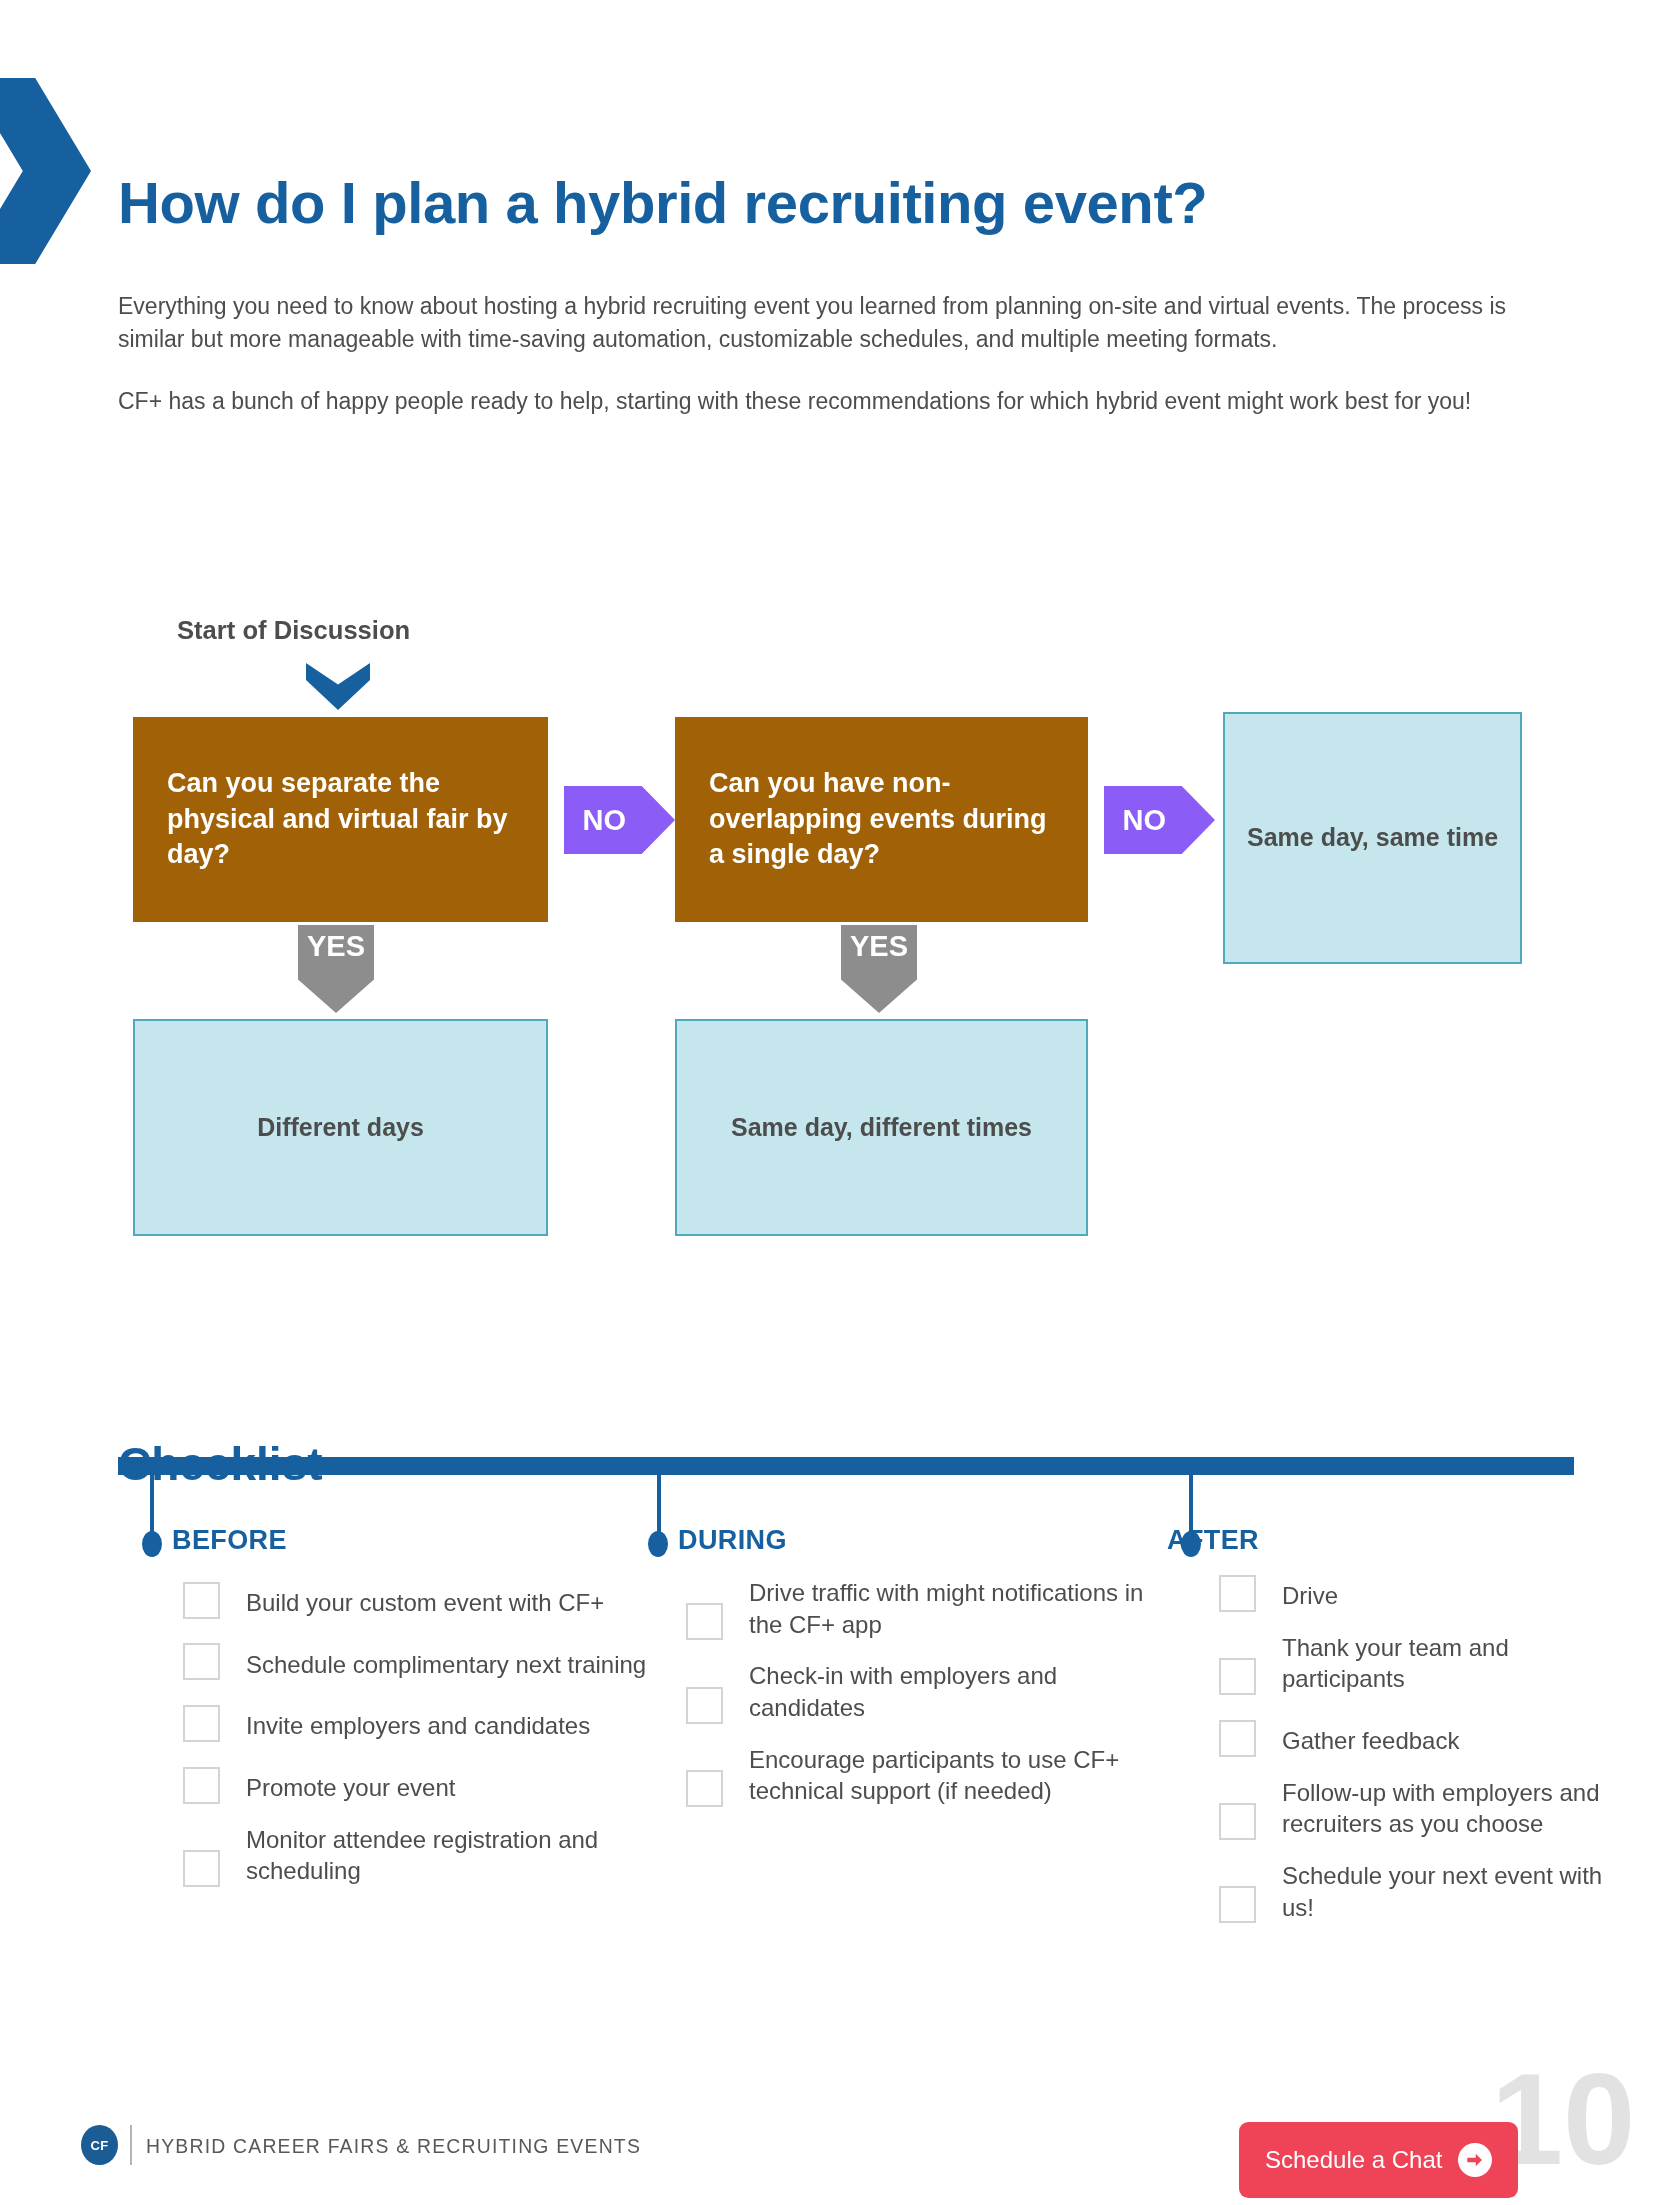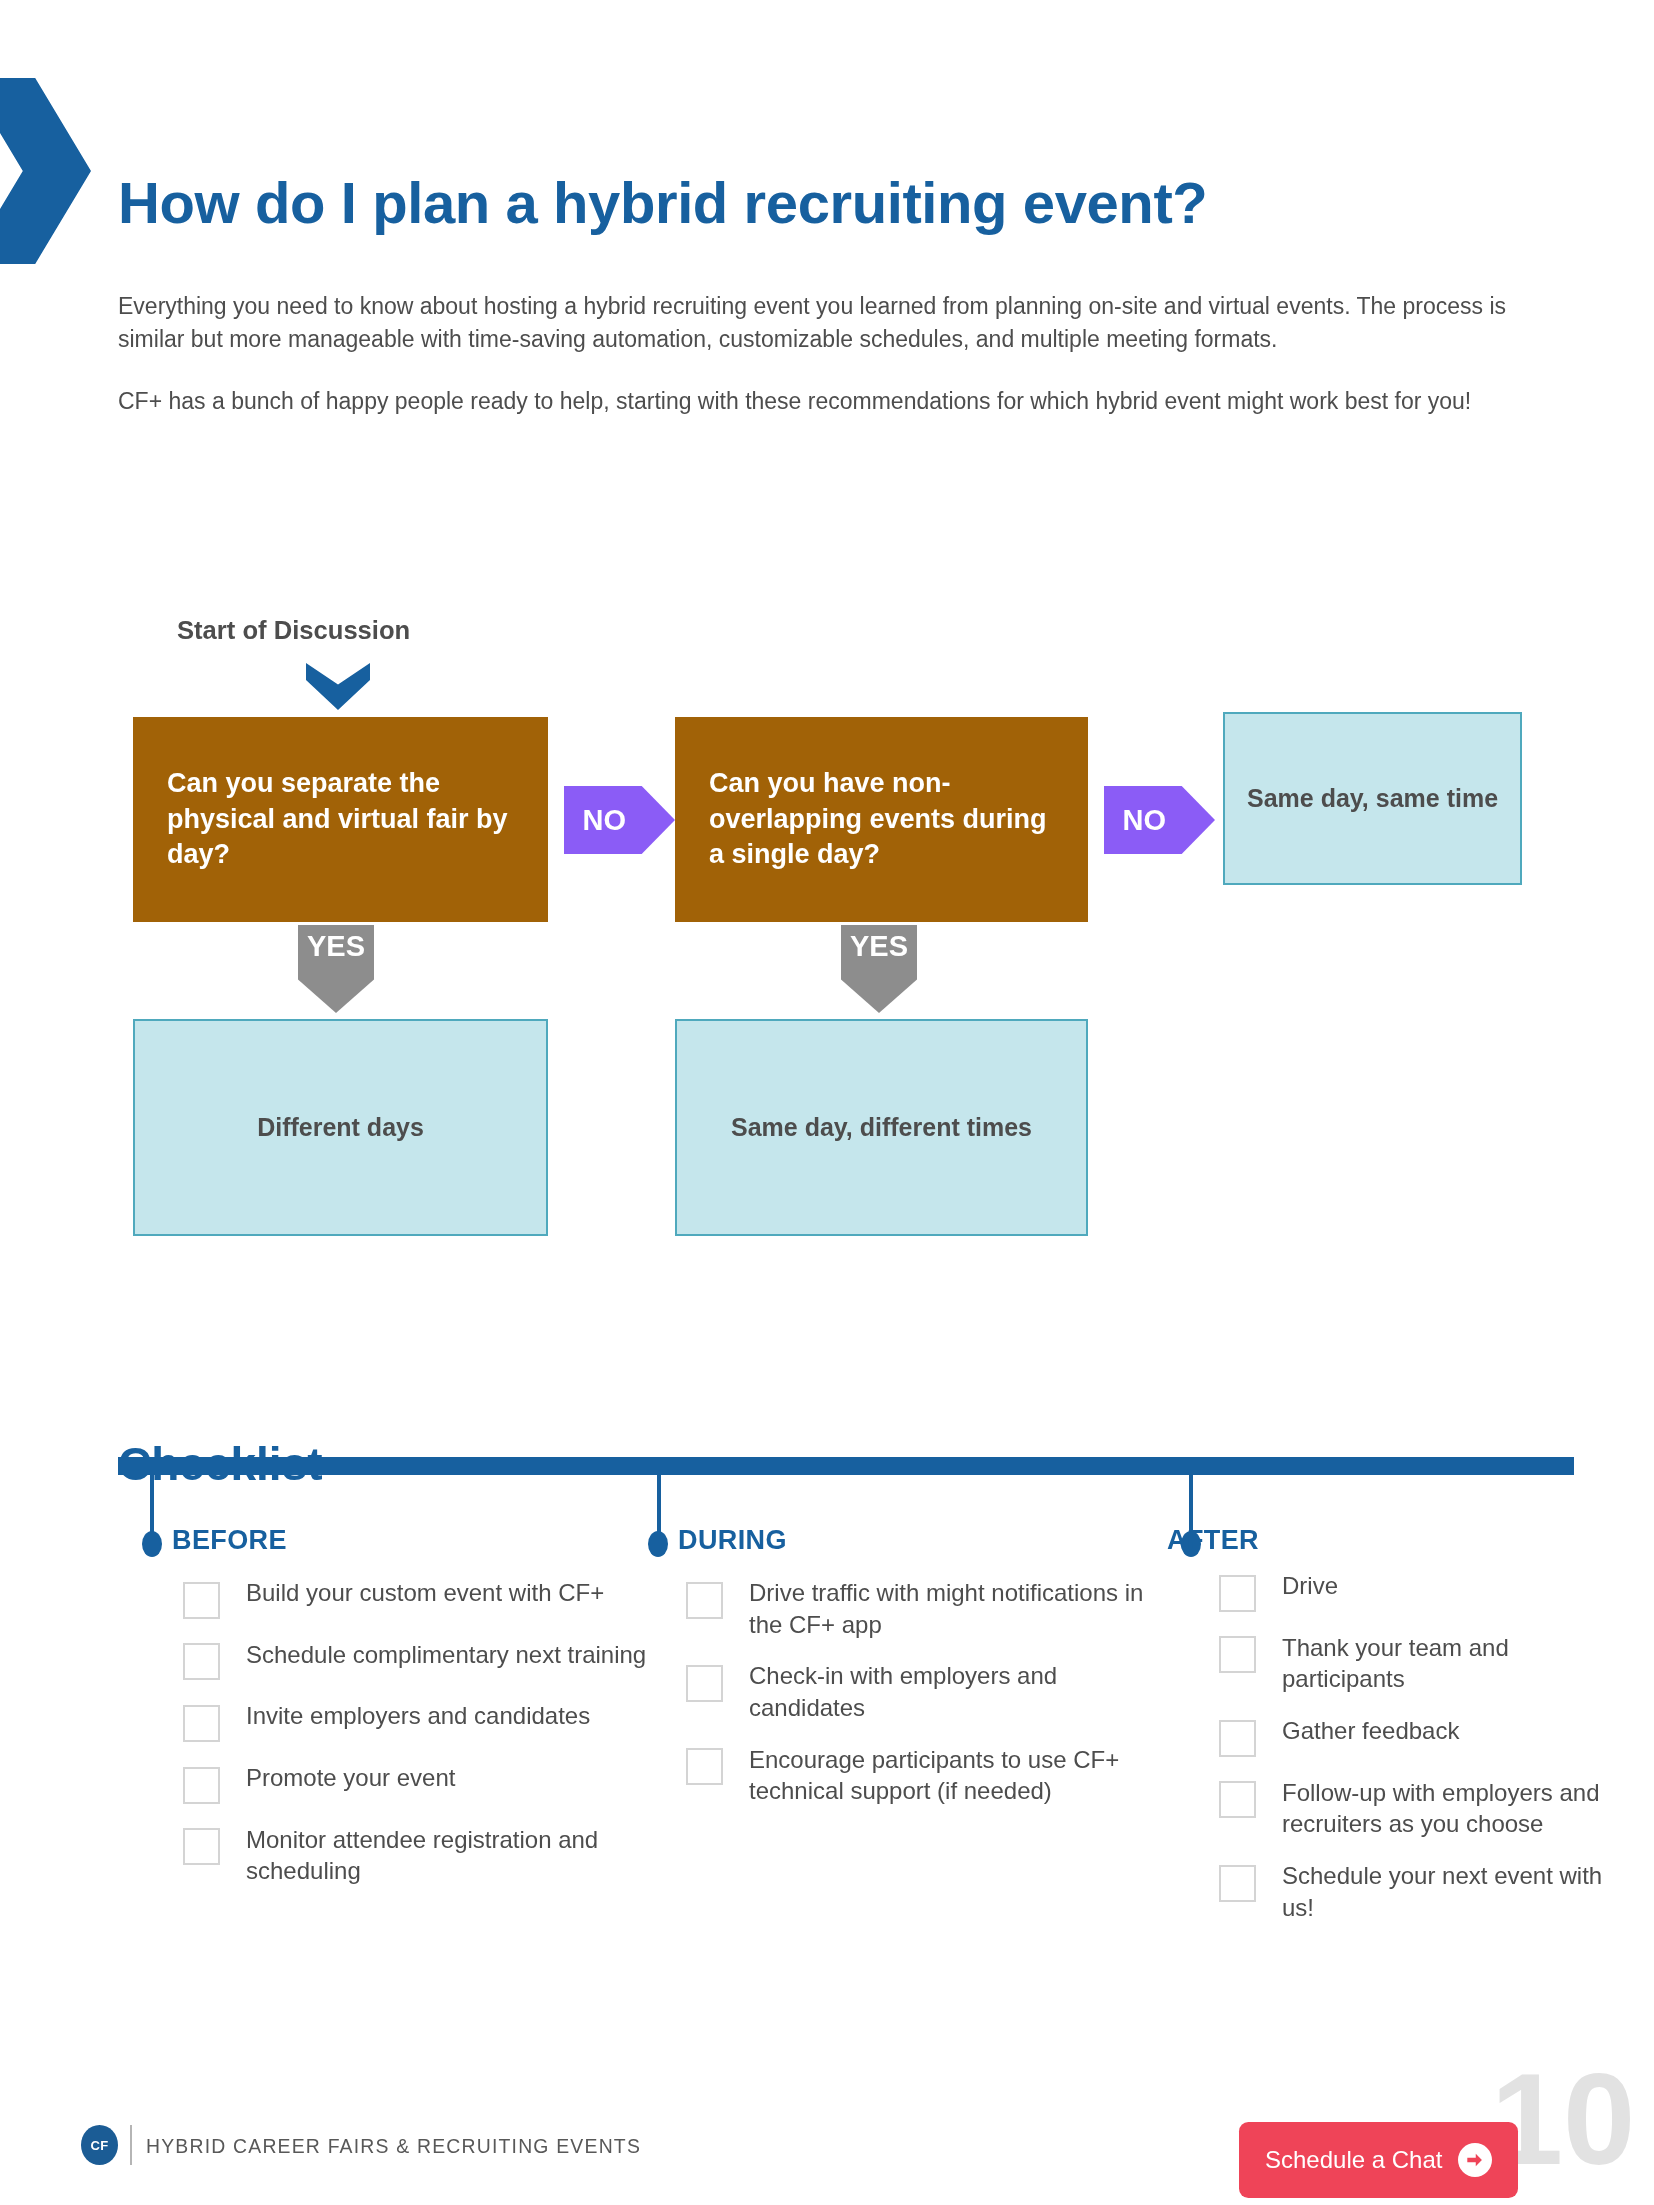--- a/index.html
+++ b/index.html
@@ -69,21 +69,21 @@
     position:absolute;
     background:#c5e6ec;
     border:2.3px solid #4fa9bd;
     color:#4d4d4d;
     font-size:25px; font-weight:bold;
     line-height:1.35;
     display:flex; align-items:center; justify-content:center;
     text-align:center;
     box-sizing:border-box;
   }
-  .o-same-time{left:1223px; top:712px; width:299px; height:173px;}
+  .o-same-time{left:1223px; top:712px; width:299px; height:252px;}
   .o-diff-days{left:133px; top:1019px; width:415px; height:217px;}
   .o-same-diff{left:675px; top:1019px; width:413px; height:217px;}
 
   .arrow-no{
     position:absolute;
     width:111px; height:68px;
     background:#8b5cf6;
     clip-path:polygon(0% 0%, 70% 0%, 100% 50%, 70% 100%, 0% 100%);
     color:#ffffff; font-size:29px; font-weight:bold;
     display:flex; align-items:center;
@@ -125,21 +125,21 @@
     position:absolute;
     font-size:27px; font-weight:bold; color:#17609f;
     letter-spacing:0.4px; white-space:nowrap;
   }
 
   .col{position:absolute; box-sizing:border-box;}
   .col-before{left:183px; top:1577px; width:473px;}
   .col-during{left:686px; top:1577px; width:481px;}
   .col-after{left:1219px; top:1570px; width:388px;}
 
-  .chk-item{display:flex; align-items:flex-start; margin-bottom:20px;}
+  .chk-item{display:flex; align-items:flex-end; margin-bottom:20px;}
   .chk-box{
     flex:0 0 auto;
     width:33px; height:33px;
     border:2.3px solid #d4d4d4;
     background:#ffffff;
     margin-right:26px; margin-top:4.7px;
   }
   .chk-text{
     font-size:24px; line-height:1.32; color:#4d4d4d;
   }

